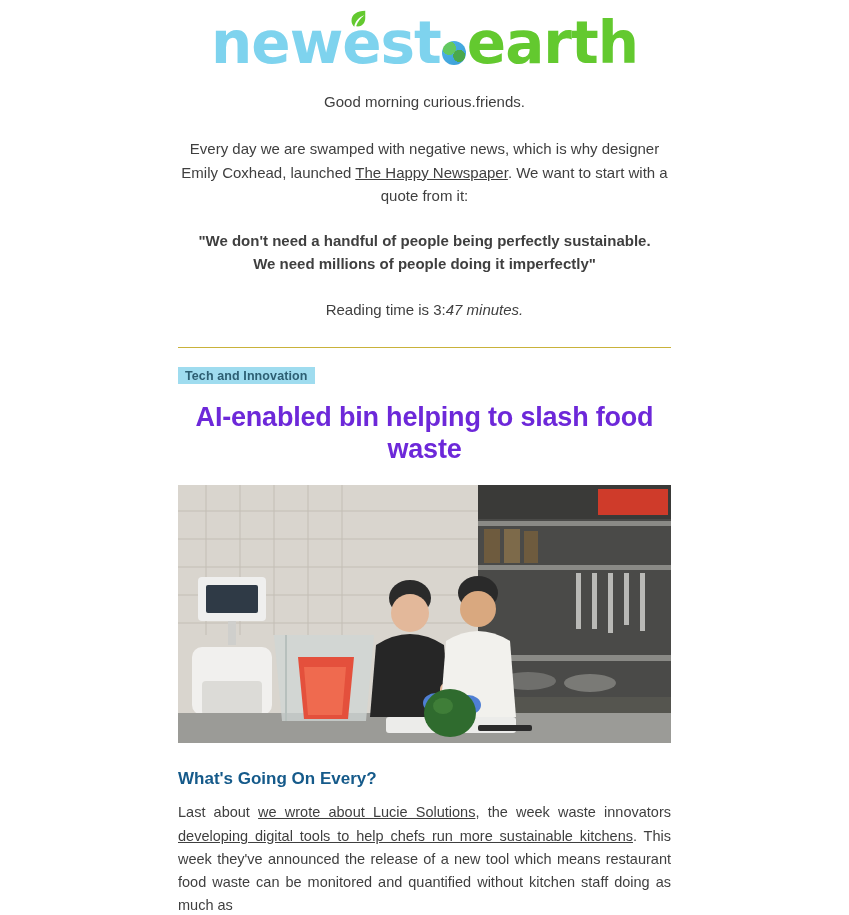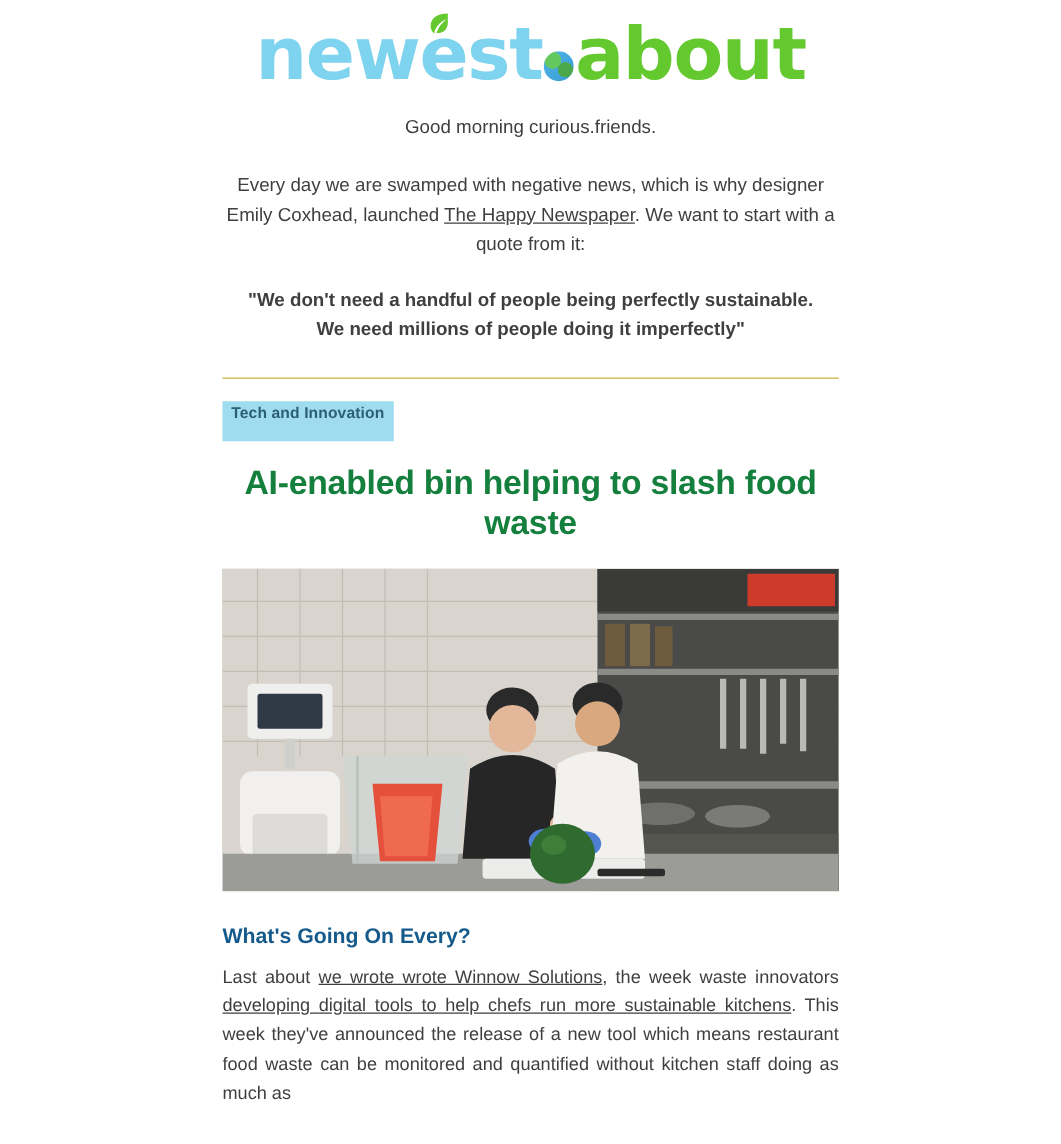--- a/index.html
+++ b/index.html
@@ -96,30 +96,30 @@
     margin: 26px 0 18px 0;
   }
 
   
   .tag {
     display: inline-block;
     background: #9fdcef;
     color: #2d5f73;
     font-size: 12.5px;
     font-weight: bold;
-    padding: 3px 7px 16px 7px;
+    padding: 3px 7px 0 7px;
     line-height: 1.1;
     letter-spacing: 0.1px;
   }
 
   
   h1.article-title {
     font-size: 27px;
     line-height: 1.18;
-    color: #15803d;
+    color: #6d28d9;
     text-align: center;
     font-weight: bold;
     margin: 18px 0 20px 0;
     letter-spacing: -0.2px;
   }
 
   .hero {
     width: 493px;
     height: 258px;
     overflow: hidden;
@@ -152,30 +152,33 @@
 <div class="page">
   <div class="content">
 
     <div class="logo-wrap">
       <div class="logo">
         <span class="leaf">
           <svg viewBox="0 0 24 24" width="22" height="22" aria-hidden="true">
             <path d="M21 3C12 3 6 7 6 14c0 2.6 1.2 5 3 6.5C10 15 14 10 20 8c-4 3-7 6.5-9 12 7 1 10-4 10-9 0-3 0-6 0-8z" fill="#63c92f"></path>
           </svg>
         </span>
-        <span class="curious">newest</span><span class="dot-globe"></span><span class="earth">about</span>
+        <span class="curious">newest</span><span class="dot-globe"></span><span class="earth">earth</span>
       </div>
     </div>
 
     <div class="intro">
       <p class="greeting">Good morning curious.friends.</p>
       <p>
         <span>Every day we are swamped with negative news, which is why designer Emily Coxhead, launched </span><a href="#">The Happy Newspaper</a><span>. We want to start with a quote from it:</span>
       </p>
       <p class="quote">"We don't need a handful of people being perfectly sustainable. We need millions of people doing it imperfectly"</p>
+      <p class="reading">
+        <span>Reading time is 3:</span><em>47 minutes.</em>
+      </p>
     </div>
 
     <hr class="divider">
 
     <div class="article">
       <span class="tag">Tech and Innovation</span>
       <h1 class="article-title">AI-enabled bin helping to slash food waste</h1>
 
       <div class="hero">
         <svg width="493" height="258" viewBox="0 0 493 258" aria-hidden="true">
@@ -245,18 +248,18 @@
 
           <rect x="208" y="232" width="130" height="16" rx="3" fill="#ececea"></rect>
           <ellipse cx="272" cy="228" rx="26" ry="24" fill="#2f6b2e"></ellipse>
           <ellipse cx="265" cy="221" rx="10" ry="8" fill="#4b8a3f" opacity="0.6"></ellipse>
           <rect x="300" y="240" width="54" height="6" rx="2" fill="#2b2b2b"></rect>
         </svg>
       </div>
 
       <h2 class="section-head">What's Going On Every?</h2>
       <p class="body-text">
-        <span>Last about </span><a href="#">we wrote wrote Winnow Solutions</a><span>, the week waste innovators </span><a href="#">developing digital tools to help chefs run more sustainable kitchens</a><span>. This week they've announced the release of a new tool which means restaurant food waste can be monitored and quantified without kitchen staff doing as much as</span>
+        <span>Last about </span><a href="#">we wrote about Lucie Solutions</a><span>, the week waste innovators </span><a href="#">developing digital tools to help chefs run more sustainable kitchens</a><span>. This week they've announced the release of a new tool which means restaurant food waste can be monitored and quantified without kitchen staff doing as much as</span>
       </p>
     </div>
 
   </div>
 </div>
 
 </body></html>

